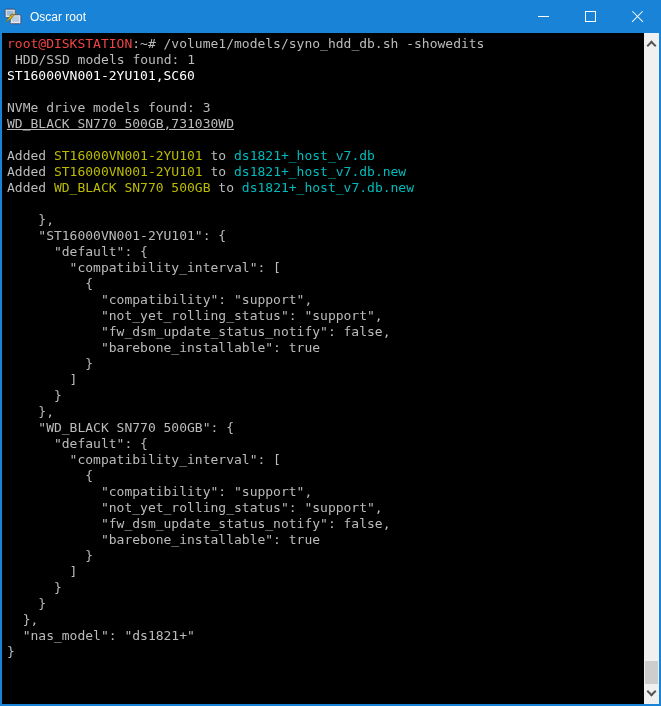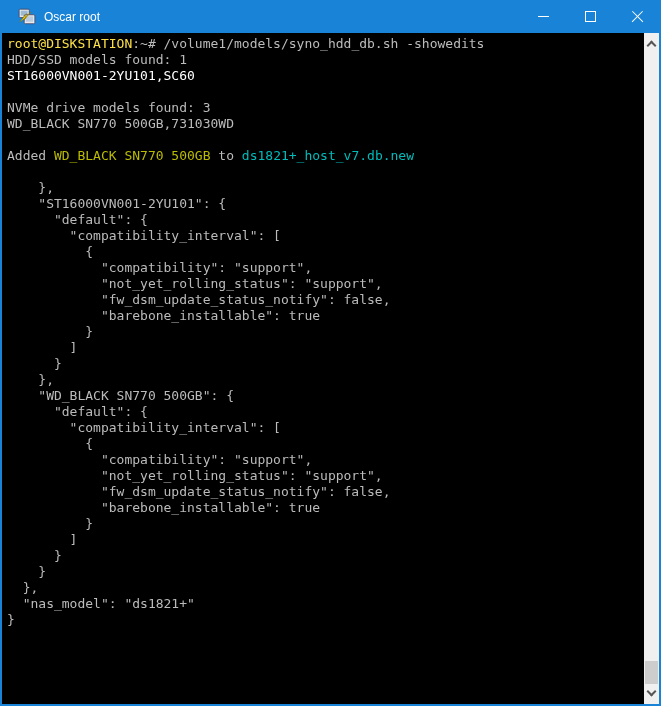--- a/index.html
+++ b/index.html
@@ -9,21 +9,21 @@
   .window {
     position: relative;
     width: 661px; height: 706px;
     background: var(--titlebar, #1883d7);
   }
 
   
   .titlebar {
     position: absolute; top: 0; left: 0; right: 0; height: 33px;
     display: flex; align-items: center;
-    padding-left: 18px;
+    padding-left: 4px;
   }
   .app-icon { width: 18px; height: 18px; flex: 0 0 auto; display: block; }
   .window-title {
     color: #ffffff; font-size: 12px; margin-left: 8px; flex: 1 1 auto;
     white-space: nowrap; overflow: hidden;
   }
   .controls { display: flex; height: 33px; flex: 0 0 auto; }
   .ctrl-btn {
     width: 47px; height: 33px;
     display: flex; align-items: center; justify-content: center;
@@ -96,27 +96,29 @@
       <div class="ctrl-btn">
         <div class="max-glyph"></div>
       </div>
       <div class="ctrl-btn">
         <div class="close-glyph"></div>
       </div>
     </div>
   </div>
 
   <div class="terminal">
-      <div class="term-line"><span style="color: #fde047;">root@DISKSTATION</span><span style="color: rgb(187, 187, 187);">:~# /volume1/models/syno_hdd_db.sh -showedits</span></div>
-      <div class="term-line"><span style="color: rgb(187, 187, 187);">HDD/SSD models found: 1</span></div>
+      <div class="term-line"><span style="color: #ef4444;">root@DISKSTATION</span><span style="color: rgb(187, 187, 187);">:~# /volume1/models/syno_hdd_db.sh -showedits</span></div>
+      <div class="term-line"><span style="color: rgb(187, 187, 187); margin-left: 8px;">HDD/SSD models found: 1</span></div>
       <div class="term-line"><span style="color: #ffffff;">ST16000VN001-2YU101,SC60</span></div>
       <div class="term-line">&nbsp;</div>
       <div class="term-line"><span style="color: rgb(187, 187, 187);">NVMe drive models found: 3</span></div>
-      <div class="term-line"><span style="color: rgb(187, 187, 187);">WD_BLACK SN770 500GB,731030WD</span></div>
+      <div class="term-line"><span style="color: rgb(187, 187, 187); text-decoration: underline;">WD_BLACK SN770 500GB,731030WD</span></div>
       <div class="term-line">&nbsp;</div>
+      <div class="term-line"><span style="color: rgb(187, 187, 187);">Added </span><span style="color: rgb(187, 187, 0);">ST16000VN001-2YU101</span><span style="color: rgb(187, 187, 187);"> to </span><span style="color: rgb(0, 187, 187);">ds1821+_host_v7.db</span></div>
+      <div class="term-line"><span style="color: rgb(187, 187, 187);">Added </span><span style="color: rgb(187, 187, 0);">ST16000VN001-2YU101</span><span style="color: rgb(187, 187, 187);"> to </span><span style="color: rgb(0, 187, 187);">ds1821+_host_v7.db.new</span></div>
       <div class="term-line"><span style="color: rgb(187, 187, 187);">Added </span><span style="color: rgb(187, 187, 0);">WD_BLACK SN770 500GB</span><span style="color: rgb(187, 187, 187);"> to </span><span style="color: rgb(0, 187, 187);">ds1821+_host_v7.db.new</span></div>
       <div class="term-line">&nbsp;</div>
       <div class="term-line"><span style="color: rgb(187, 187, 187);">    },</span></div>
       <div class="term-line"><span style="color: rgb(187, 187, 187);">    "ST16000VN001-2YU101": {</span></div>
       <div class="term-line"><span style="color: rgb(187, 187, 187);">      "default": {</span></div>
       <div class="term-line"><span style="color: rgb(187, 187, 187);">        "compatibility_interval": [</span></div>
       <div class="term-line"><span style="color: rgb(187, 187, 187);">          {</span></div>
       <div class="term-line"><span style="color: rgb(187, 187, 187);">            "compatibility": "support",</span></div>
       <div class="term-line"><span style="color: rgb(187, 187, 187);">            "not_yet_rolling_status": "support",</span></div>
       <div class="term-line"><span style="color: rgb(187, 187, 187);">            "fw_dsm_update_status_notify": false,</span></div>

